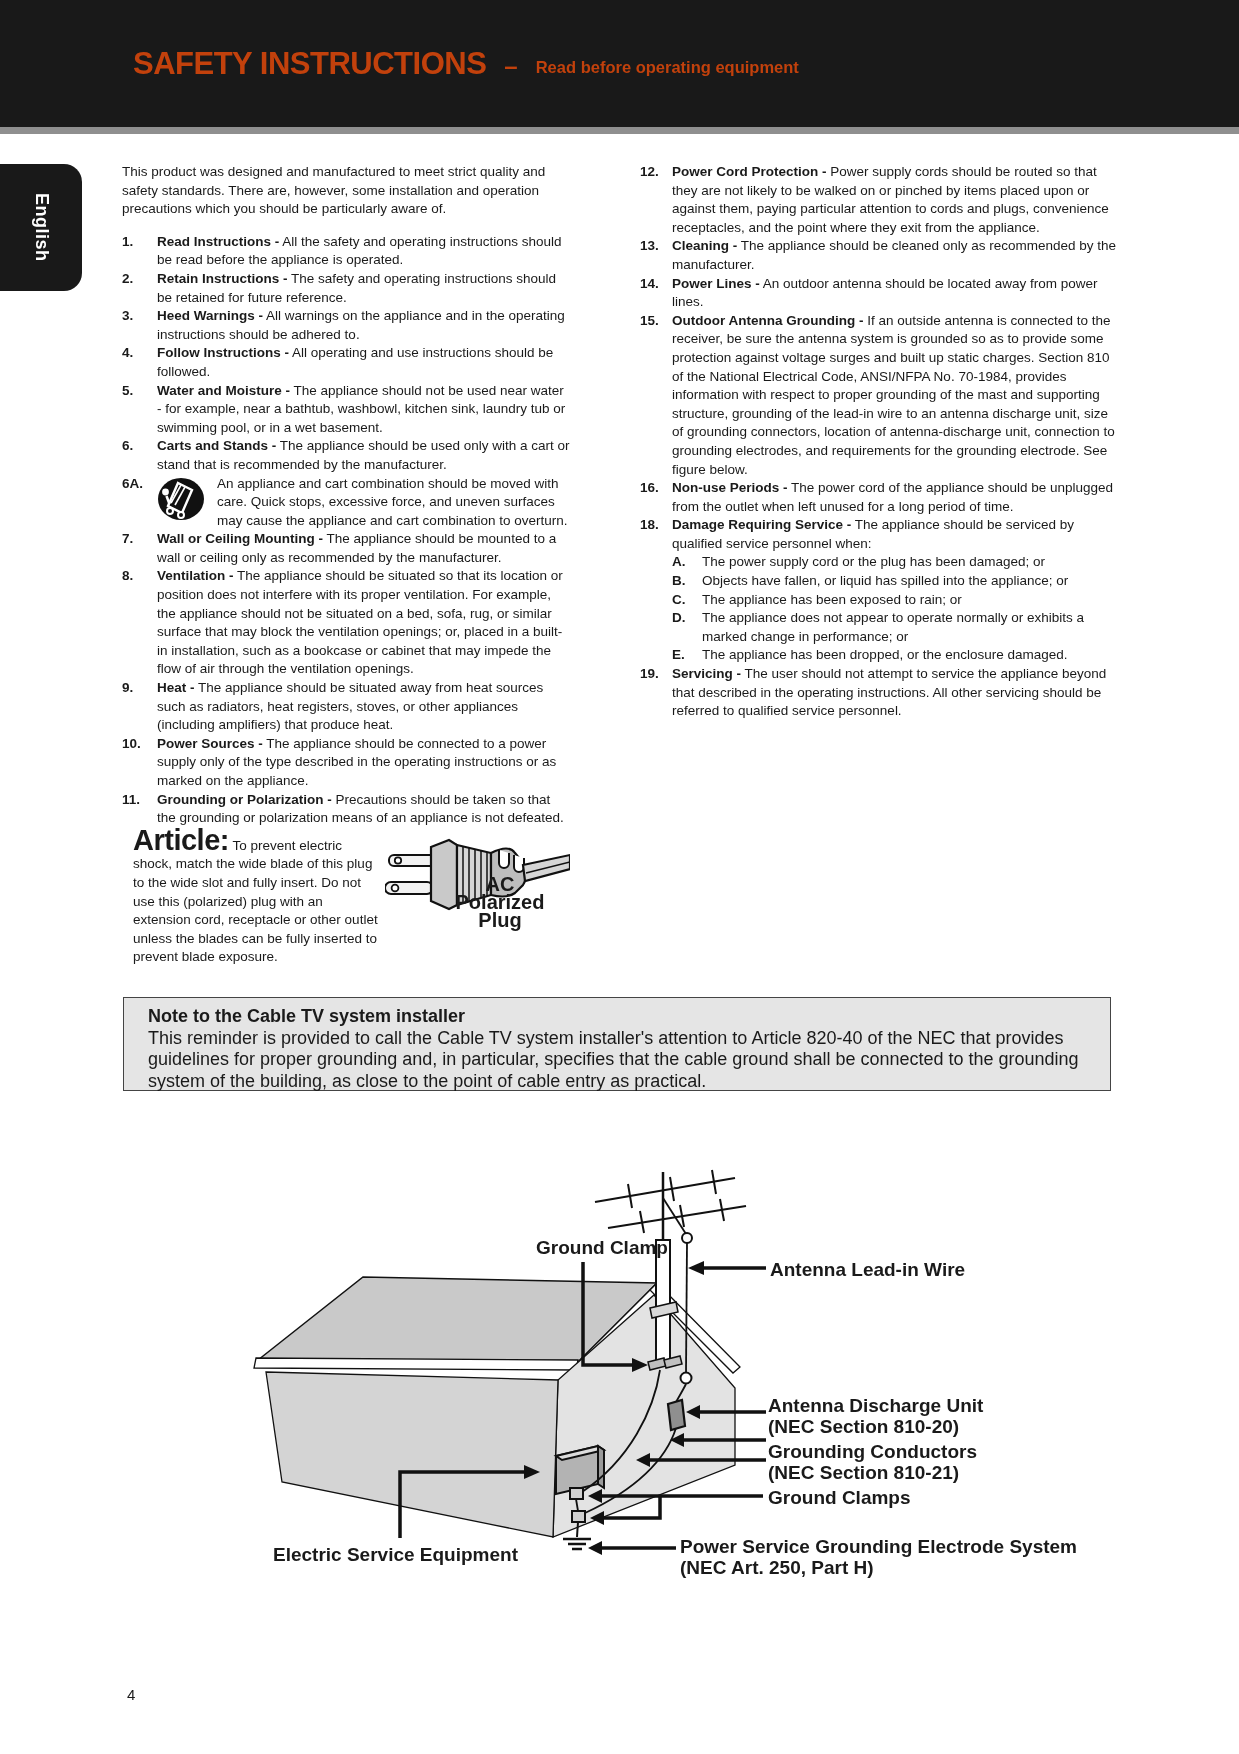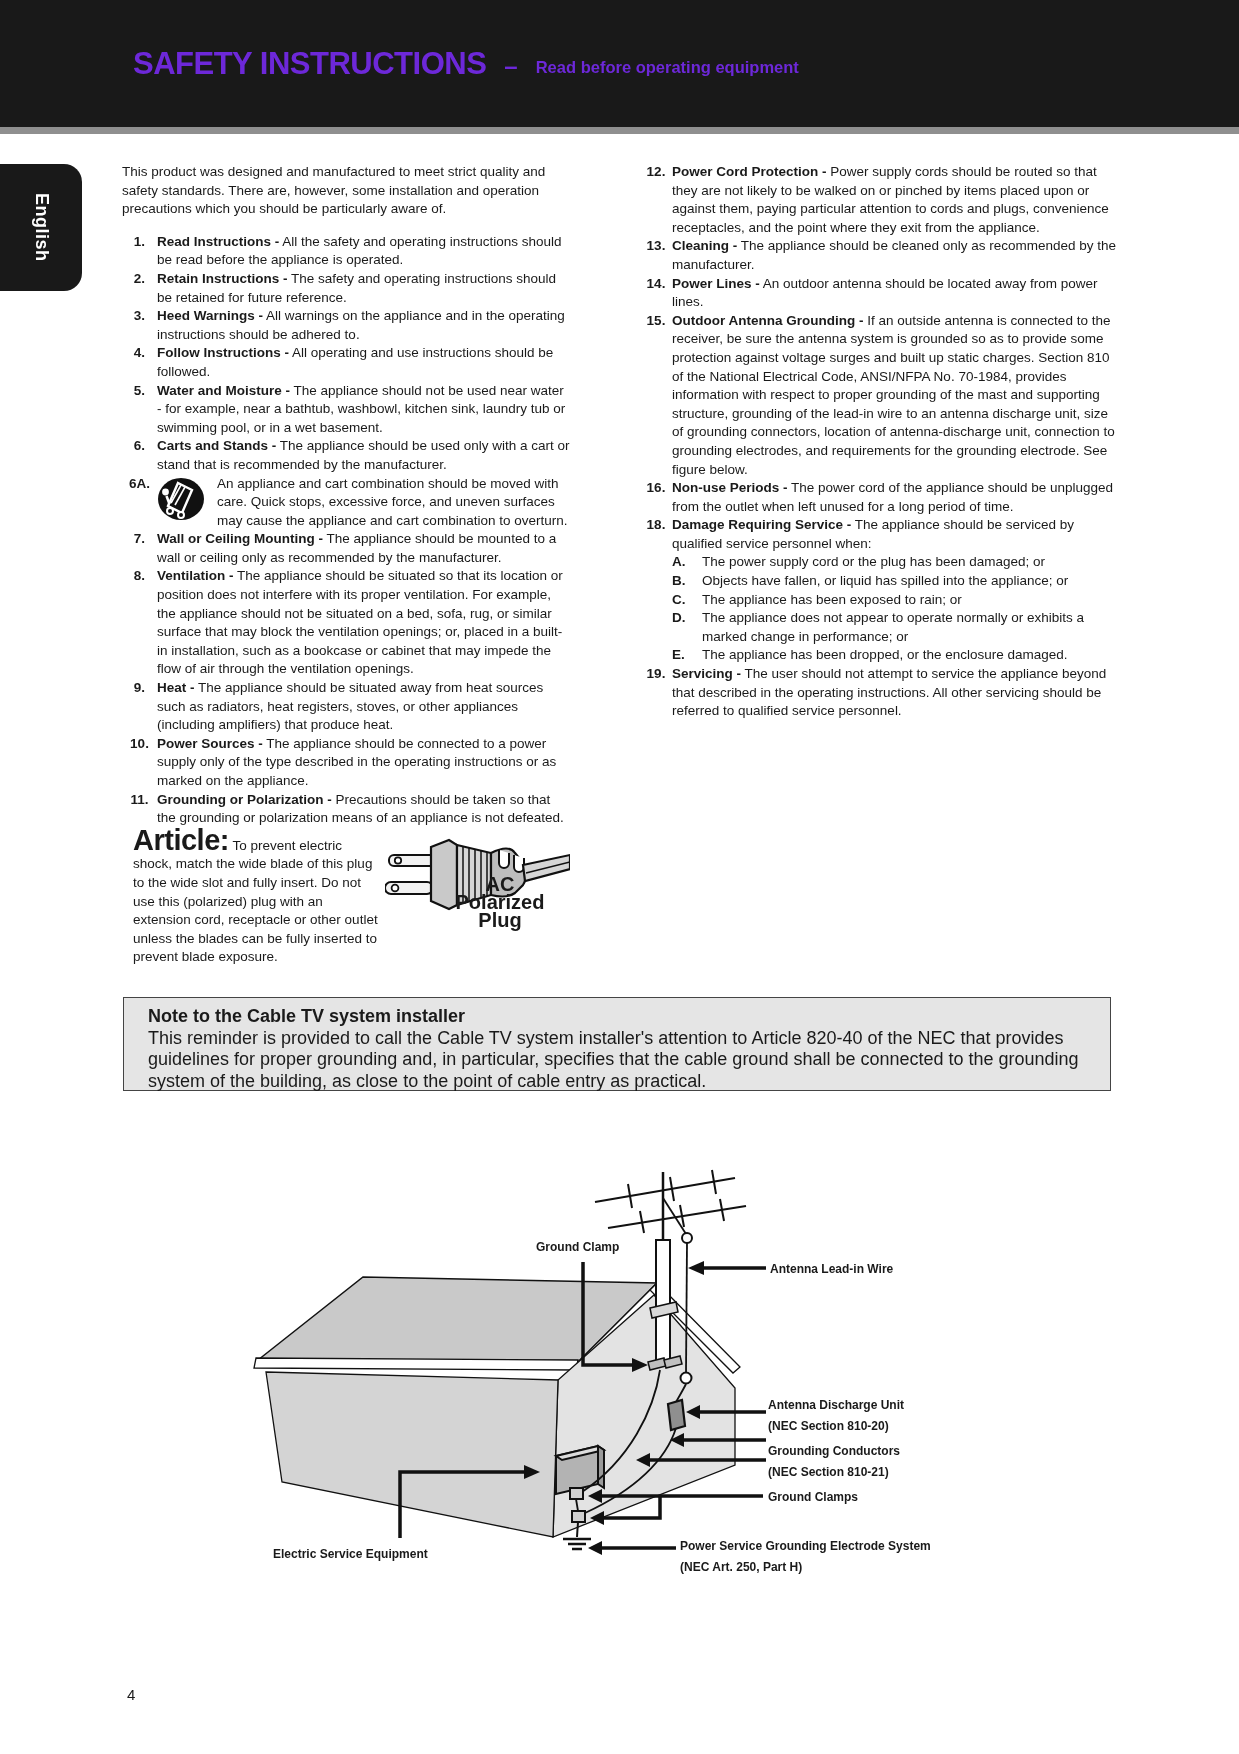--- a/index.html
+++ b/index.html
@@ -2,37 +2,37 @@
 <html><head>
 <meta charset="utf-8">
 <style>
   html,body { margin:0; padding:0; background:#fff; }
   .page { position:relative; width:1239px; height:1754px; background:#ffffff;
           font-family:"Liberation Sans", sans-serif; color:#1a1a1a; overflow:hidden; }
 
   
   .header { position:absolute; left:0; top:0; width:1239px; height:127px; background:#191919; }
   .header-rule { position:absolute; left:0; top:127px; width:1239px; height:7px; background:#8f8f8f; }
-  .title-row { position:absolute; left:133px; top:0; height:127px; display:flex; align-items:center; gap:18px; color:#6d28d9; }
+  .title-row { position:absolute; left:133px; top:0; height:127px; display:flex; align-items:center; gap:18px; color:#c2410c; }
   .title { font-size:31px; font-weight:bold; letter-spacing:-0.5px; }
   .title-dash { font-size:24px; font-weight:bold; position:relative; top:2px; }
   .subtitle { font-size:16.5px; font-weight:bold; position:relative; top:4px; }
 
   
   .lang-tab { position:absolute; left:0; top:164px; width:82px; height:127px; background:#191919;
               border-radius:0 18px 18px 0; display:flex; align-items:center; justify-content:center; }
   .lang-tab span { writing-mode:vertical-rl; color:#fff; font-weight:bold; font-size:18px; letter-spacing:0.5px; }
 
   
   .col { position:absolute; font-size:13.5px; line-height:18.6px; }
   .col-left  { left:122px; top:163px; width:448px; }
   .col-right { left:640px; top:163px; width:482px; }
   .intro { margin-bottom:14px; }
   .li { display:flex; }
-  .li .num { flex:0 0 35px; width:35px; font-weight:bold;text-align:center; }
+  .li .num { flex:0 0 35px; width:35px; font-weight:bold; }
   .col-right .li .num { flex-basis:32px; width:32px; }
   .li .itext { flex:1; }
   .sub { display:flex; }
   .sub .letter { flex:0 0 30px; width:30px; font-weight:bold; }
 
   .cart-icon { float:left; width:48px; height:44px; margin:2px 12px 2px 0; }
 
   
   .caution { margin-top:3px; margin-left:11px; }
   .caution-head { font-size:29px; font-weight:bold; letter-spacing:-0.5px; }
@@ -42,21 +42,21 @@
                 font-weight:bold; font-size:20px; line-height:18px; }
 
   
   .note-box { position:absolute; left:123px; top:997px; width:988px; height:94px; box-sizing:border-box;
               background:#e5e5e5; border:1.5px solid #444; padding:8px 24px; font-size:18px; line-height:21.5px; }
   .note-title { font-weight:bold; }
 
   
   .diagram-heading { position:absolute; left:254px; top:1112px; font-size:19px; font-weight:bold; line-height:25.5px; }
   .diagram-svg { position:absolute; left:230px; top:1140px; width:800px; height:480px; }
-  .dlabel { position:absolute; font-weight:bold; font-size:12px; line-height:21px; }
+  .dlabel { position:absolute; font-weight:bold; font-size:19px; line-height:21px; }
   .dl-ground-clamp   { left:536px; top:1237px; }
   .dl-lead-in        { left:770px; top:1259px; }
   .dl-discharge      { left:768px; top:1395px; }
   .dl-conductors     { left:768px; top:1441px; }
   .dl-ground-clamps  { left:768px; top:1487px; }
   .dl-power-service  { left:680px; top:1536px; }
   .dl-electric       { left:273px; top:1544px; }
 
   .page-number { position:absolute; left:127px; top:1686px; font-size:15px; }
 </style>

